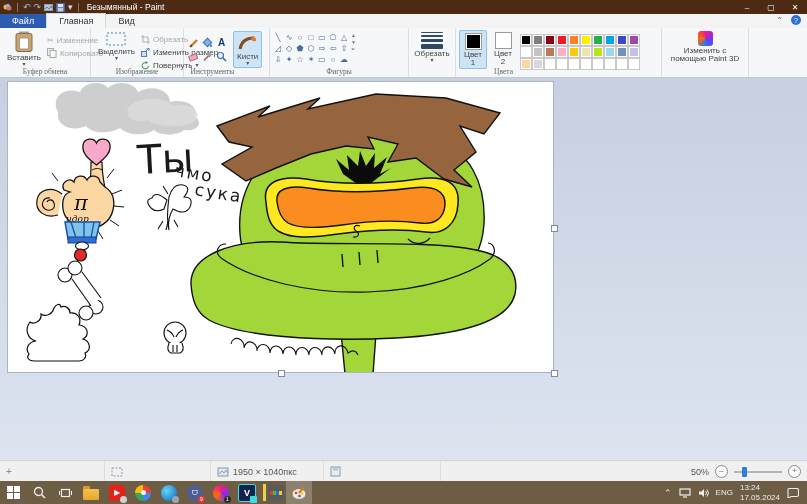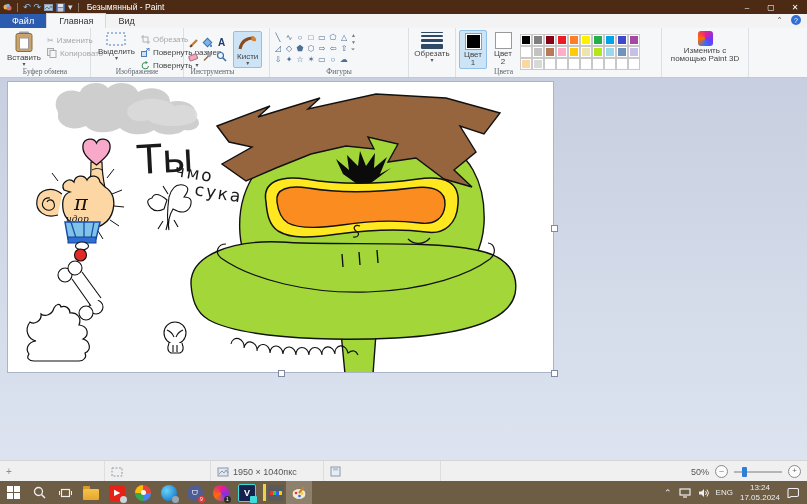--- a/index.html
+++ b/index.html
@@ -67,21 +67,21 @@
   .ztrack{width:48px;height:2px;background:#b5b5b5;position:relative;}
   .zthumb{position:absolute;left:8px;top:-4px;width:5px;height:10px;background:#2f7fd6;border-radius:1px;}
 
   
   .taskbar{position:absolute;left:0;top:481px;width:100%;height:23px;background:#6d5d44;display:flex;align-items:center;color:#eee;}
   .tkbtn{width:26px;height:23px;display:flex;align-items:center;justify-content:center;}
   .tkbtn.active{background:rgba(255,255,255,.22);}
   .appic{width:16px;height:16px;border-radius:3px;position:relative;display:flex;align-items:center;justify-content:center;}
   .badge{position:absolute;right:-2px;bottom:-2px;width:7px;height:7px;border-radius:50%;font-size:5px;color:#fff;display:flex;align-items:center;justify-content:center;}
   .tray{margin-left:auto;display:flex;align-items:center;gap:7px;padding-right:8px;font-size:8px;}
-  .clock{text-align:center;line-height:1.15;font-size:8px;}
+  .clock{text-align:left;line-height:1.15;font-size:8px;}
   .startgrid{display:grid;grid-template-columns:6px 6px;grid-auto-rows:6px;gap:1px;}
   .startgrid div{background:#fff;}
   .fol{width:16px;height:11px;background:linear-gradient(#f6c14a,#e8a62d);border-radius:1px;position:relative;margin-top:3px;}
   .fol:before{content:"";position:absolute;left:0;top:-3px;width:7px;height:3px;background:#d99a26;border-radius:1px 1px 0 0;}
 </style>
 </head>
 <body>
 
 <div class="win">
 
@@ -134,21 +134,21 @@
               <rect x="5" y="0.5" width="10" height="4" rx="1" fill="#9aa0a6"></rect>
               <rect x="2" y="2.5" width="16" height="18" rx="2" fill="#caa46c" stroke="#8a6d3b"></rect>
               <rect x="5.5" y="7" width="9" height="11" fill="#fff" stroke="#999"></rect>
             </svg>
           <span class="cap">Вставить</span>
           <span class="arrow">▾</span>
         </div>
         <div style="display:flex;flex-direction:column;justify-content:flex-start;gap:1px;padding-top:4px;">
           <div class="smallrow disabled">
             <span style="color:#a8a8a8;">✂</span>
-            <span>Изменить</span>
+            <span>Изменение</span>
           </div>
           <div class="smallrow disabled">
             <svg width="10" height="10">
                 <rect x="0.5" y="0.5" width="6" height="7" fill="#eee" stroke="#aaa"></rect>
                 <rect x="3" y="2.5" width="6" height="7" fill="#f7f7f7" stroke="#aaa"></rect>
               </svg>
             <span>Копировать</span>
           </div>
         </div>
       </div>
@@ -169,21 +169,21 @@
             <svg width="9" height="9">
                 <path d="M2,0 V7 H9 M0,2 H7 V9" stroke="#b0b0b0" fill="none"></path>
               </svg>
             <span>Обрезать</span>
           </div>
           <div class="smallrow">
             <svg width="9" height="9">
                 <rect x="0.5" y="3.5" width="5" height="5" fill="#cfe0f2" stroke="#4a7dbf"></rect>
                 <path d="M4,4 L8,0 M8,0 h-3 M8,0 v3" stroke="#4a7dbf" fill="none"></path>
               </svg>
-            <span>Повернуть размер</span>
+            <span>Изменить размер</span>
           </div>
           <div class="smallrow">
             <svg width="9" height="9">
                 <path d="M7.5,5 A3.2,3.2 0 1 1 4.5,1.5" stroke="#3f8a5c" fill="none"></path>
                 <path d="M4.5,0 L7,1.6 L4.5,3.2 Z" fill="#3f8a5c"></path>
               </svg>
             <span>Повернуть</span>
             <span class="arrow">▾</span>
           </div>
         </div>

